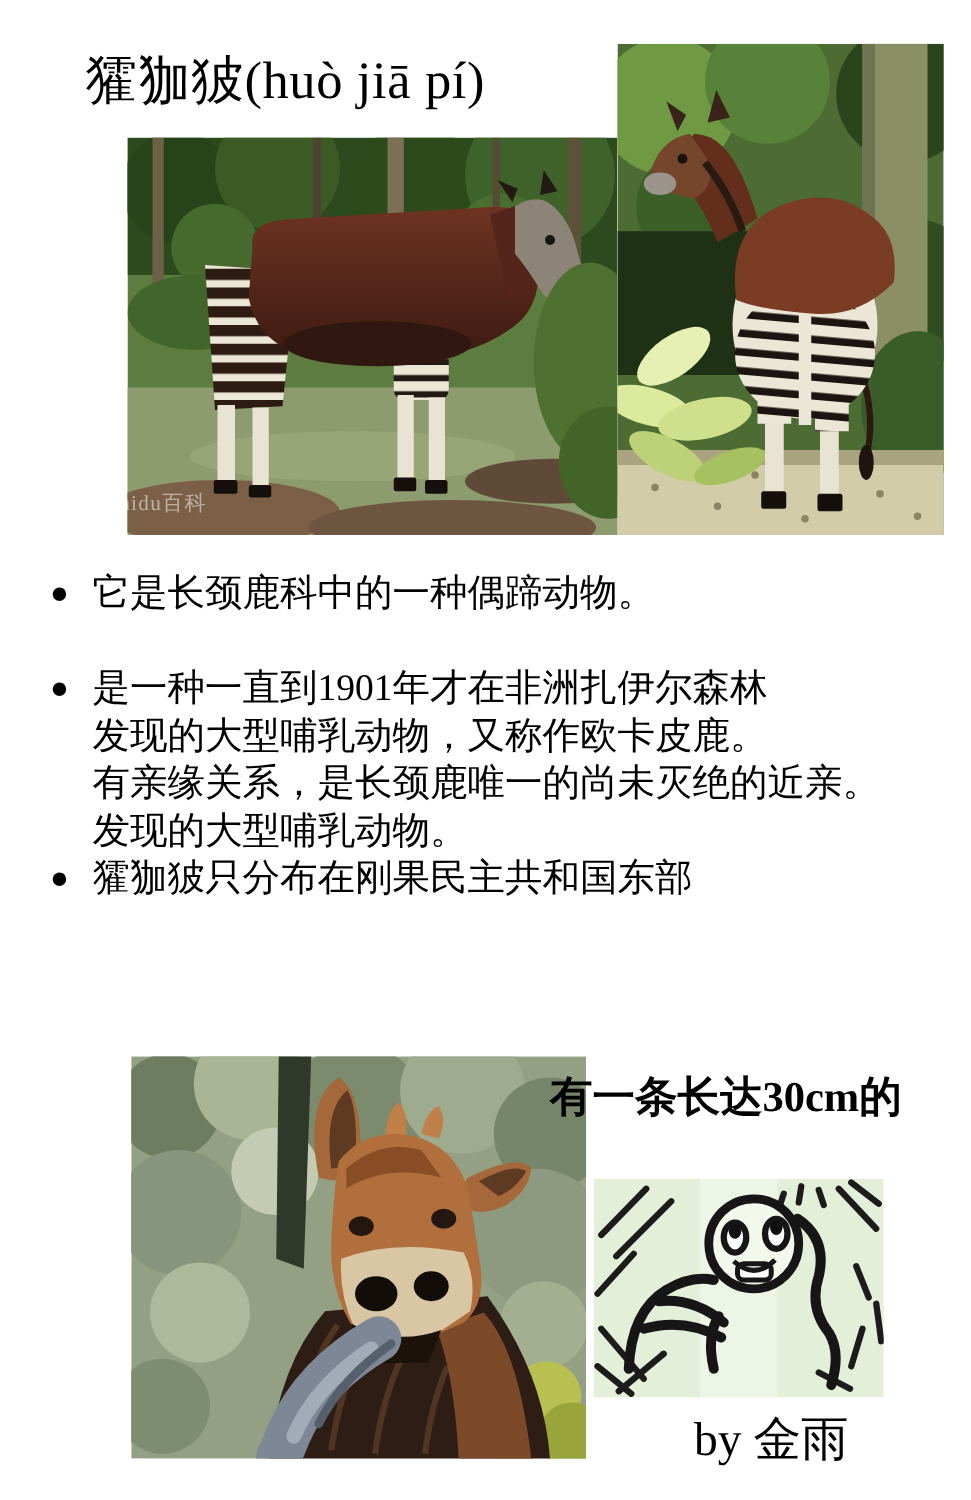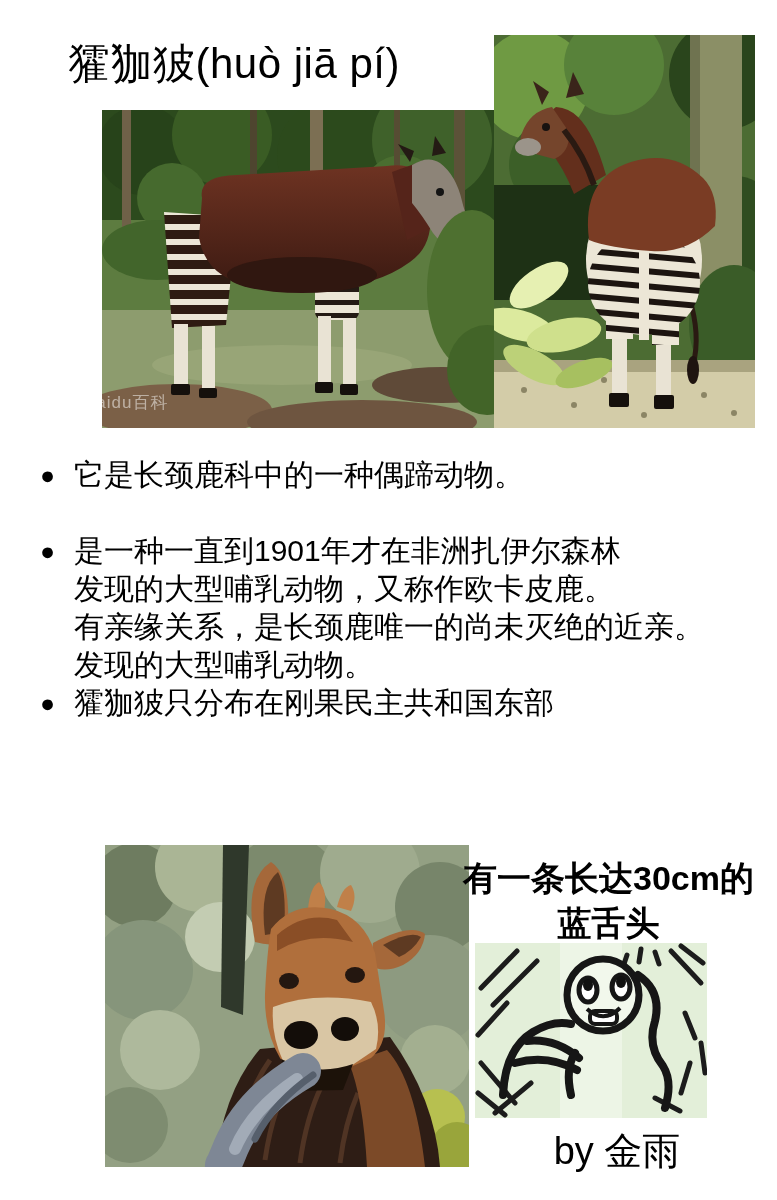--- a/index.html
+++ b/index.html
@@ -1,39 +1,39 @@
 <!DOCTYPE html>
 <html><head>
 <meta charset="utf-8">
 <style>
   html,body{margin:0;padding:0;background:#ffffff;}
   .page{
     position:relative;width:777px;height:1200px;background:#ffffff;overflow:hidden;
-    font-family:Liberation Sans, sans-serif;color:#000;
+    font-family:Liberation Serif, serif;color:#000;
   }
   .title{
     position:absolute;left:68px;top:36px;width:400px;
     font-size:42px;font-weight:500;letter-spacing:0.5px;white-space:nowrap;
   }
   .photo{position:absolute;overflow:hidden;padding-left:32px;}
   .photo svg{display:block;width:100%;height:100%;}
   .photo-left{left:70px;top:110px;width:392px;height:318px;}
   .photo-right{left:462px;top:35px;width:261px;height:393px;}
   .photo-tongue{left:73px;top:845px;width:364px;height:322px;}
   .watermark{
     position:absolute;left:14px;bottom:14px;font-size:17px;
     color:rgba(255,255,255,0.5);letter-spacing:1px;
   }
   .bullets{position:absolute;left:40px;top:456px;width:712px;font-size:30px;line-height:38px;}
   .bullet{display:flex;align-items:flex-start;}
   .bullet.gap-after{margin-bottom:38px;}
   .bullet-mark{width:34px;flex:0 0 34px;font-size:25px;line-height:38px;}
   .bullet-lines{flex:1;}
   .caption{
-    position:absolute;left:440px;top:856px;width:337px;text-align:center;
+    position:absolute;left:440px;top:856px;width:337px;
     font-size:34px;font-weight:700;line-height:45px;
   }
   .meme{position:absolute;left:475px;top:943px;width:232px;height:175px;}
   .meme svg{display:block;width:100%;height:100%;}
   .byline{
     position:absolute;right:30px;top:1126px;width:260px;text-align:center;
     font-size:38px;font-weight:500;
   }
 </style>
 </head>
@@ -228,21 +228,20 @@
         <path d="M176,214 q36,18 72,5 l-10,26 -52,1 z" fill="#1c1209"></path>
         <path d="M198,226 q-52,30 -72,76 q-9,22 -8,18" stroke="#7e8795" stroke-width="36" stroke-linecap="round" fill="none"></path>
         <path d="M192,234 q-45,30 -62,70" stroke="#a2abb7" stroke-width="12" stroke-linecap="round" fill="none"></path>
         <path d="M208,230 q-40,28 -58,64" stroke="#565f6c" stroke-width="7" stroke-linecap="round" fill="none"></path>
       </g>
     </svg>
   </div>
 
   <div class="caption">
     <div>有一条长达30cm的</div>
-    <div>蓝舌头</div>
   </div>
 
   <div class="meme">
     <svg viewBox="0 0 232 175" preserveAspectRatio="none">
       <rect width="232" height="175" fill="#e3efd9"></rect>
       <rect x="85" width="62" height="175" fill="#edf5e6"></rect>
       <g stroke="#1c1c1c" stroke-width="5" stroke-linecap="round" fill="none">
         <path d="M6,45 L42,8"></path>
           <path d="M18,62 L62,18"></path>
           <path d="M3,92 L32,60"></path>

